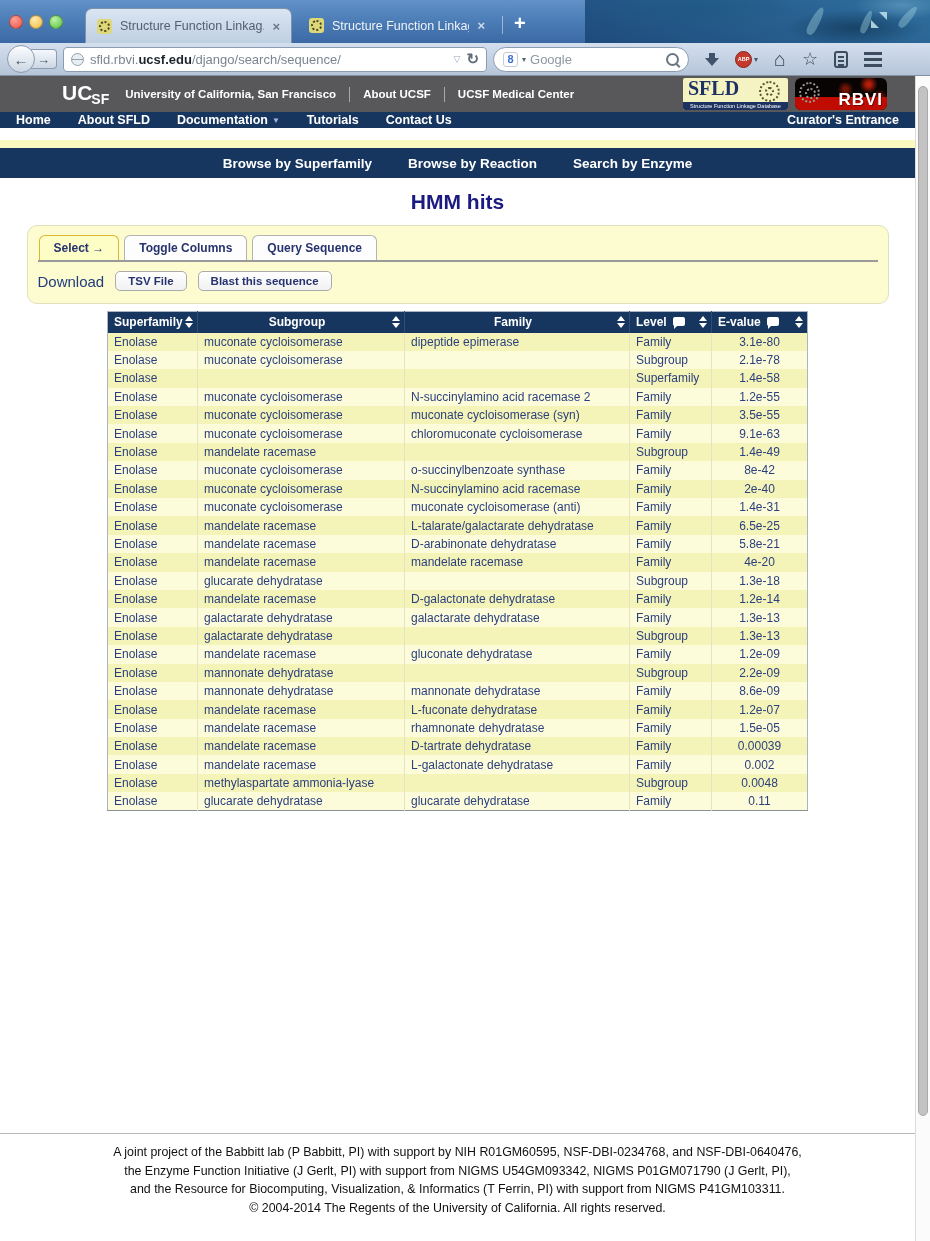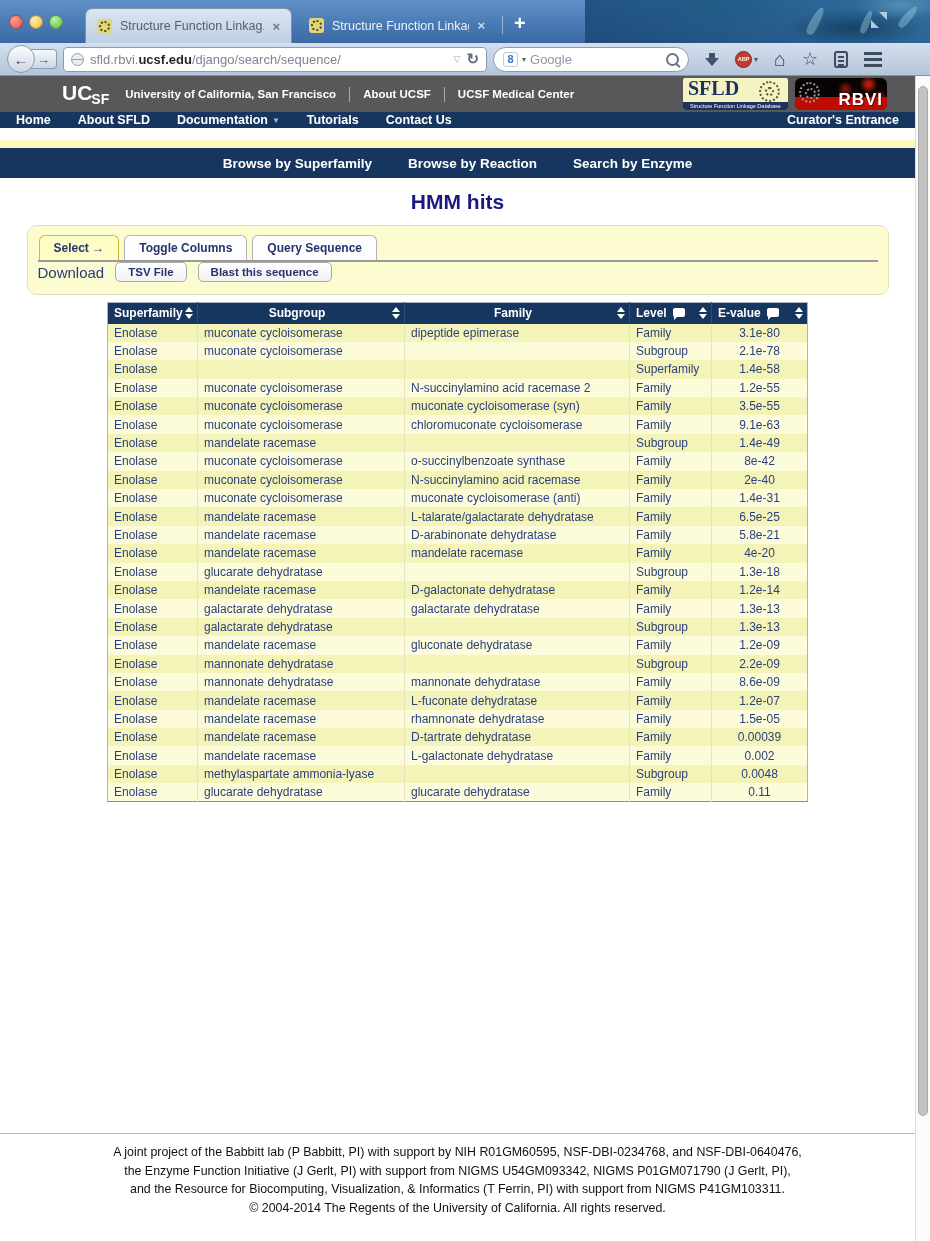--- a/index.html
+++ b/index.html
@@ -135,21 +135,21 @@
   .content{position:absolute;top:178px;left:0;width:915px;}
   .page-title{margin:12px 0 0;text-align:center;font-size:21px;color:#1a1a80;font-weight:bold;}
   .panel{margin:11px auto 0;width:862px;box-sizing:border-box;background:#fcfcd0;
          border:1px solid #e0e0bc;border-radius:10px;padding:9px 10px 12px;}
   .panel-tabs{display:flex;gap:5px;padding-left:1px;}
   .ptab{height:25px;line-height:25px;padding:0 14px;font-size:12px;font-weight:bold;color:#26336f;
         border-radius:6px 6px 0 0;border:1px solid #b3b3b3;border-bottom:none;
         background:#fdfdfd;box-sizing:border-box;}
   .ptab.active{background:#fdfdc6;border-color:#d8b830;}
   .panel-divider{border:none;border-top:2px solid #9a9a9a;margin:0;}
-  .download-row{display:flex;align-items:center;gap:11px;margin-top:0;}
+  .download-row{display:flex;align-items:center;gap:11px;margin-top:9px;}
   .download-label{font-size:15px;color:#233c7d;}
   .btn{background:linear-gradient(#ffffff,#f1f1f1);border:1px solid #ababab;border-radius:5px;
        padding:3px 12px;font-size:11.5px;font-weight:bold;color:#26336f;}
 
   
   table.hits{margin:7px auto 0;border-collapse:collapse;width:700px;table-layout:fixed;
              font-size:12px;color:#2b3f7e;border:1px solid #a9b4c4;border-bottom:1px solid #8a8f98;padding-left:37px;}
   table.hits th{background:#16365f;color:#fff;font-weight:bold;font-size:12px;height:21px;
                 position:relative;text-align:left;padding:0 14px 0 6px;box-sizing:border-box;
                 border-right:1px solid #2e4c78;white-space:nowrap;}

